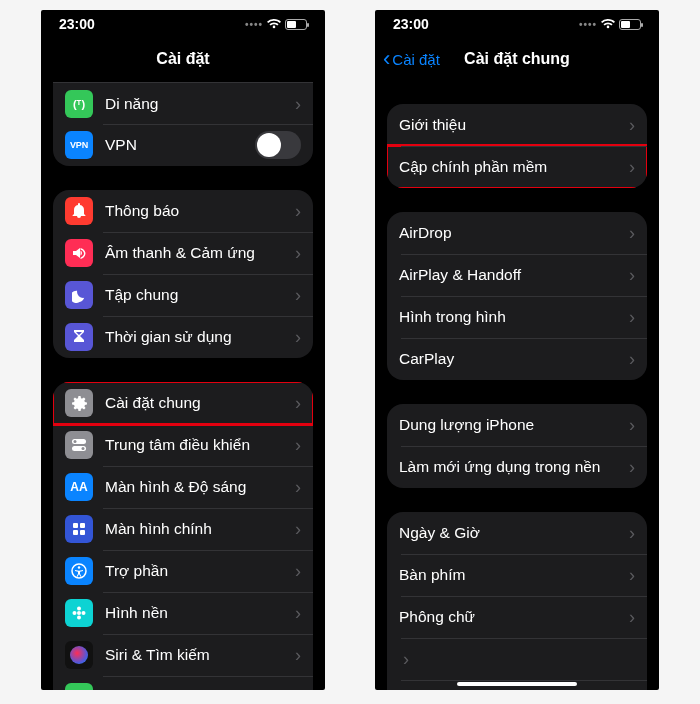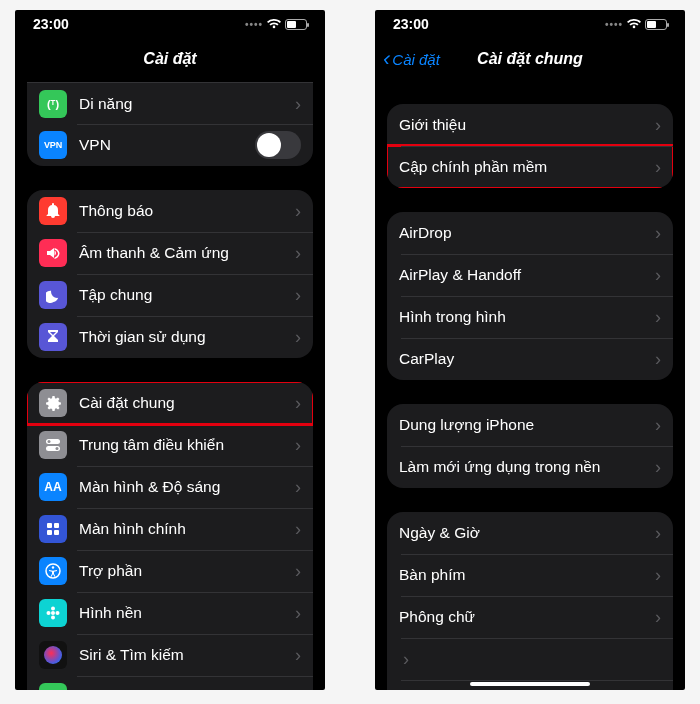--- a/index.html
+++ b/index.html
@@ -8,21 +8,21 @@
     font-family: -apple-system, BlinkMacSystemFont, "Segoe UI", Helvetica, Arial, sans-serif;
     width: 700px;
     height: 704px;
     overflow: hidden;
     display: flex;
     gap: 50px;
     justify-content: center;
     padding-top: 10px;
   }
   .phone {
-    width: 310px;
+    width: 284px;
     height: 680px;
     background: #000;
     color: #fff;
     position: relative;
     overflow: hidden;
     border-radius: 2px;
   }
   .status-bar {
     height: 28px;
     display: flex;
@@ -34,21 +34,20 @@
   }
   .status-right { display: flex; align-items: center; gap: 4px; }
   .nav-bar {
     height: 42px;
     position: relative;
     display: flex;
     align-items: center;
     justify-content: center;
     font-size: 16px;
     font-weight: 600;
-    font-style: italic;
   }
   .back-btn {
     position: absolute;
     left: 8px;
     display: flex;
     align-items: center;
     color: #0a84ff;
     font-size: 15px;
     font-weight: 400;
   }

